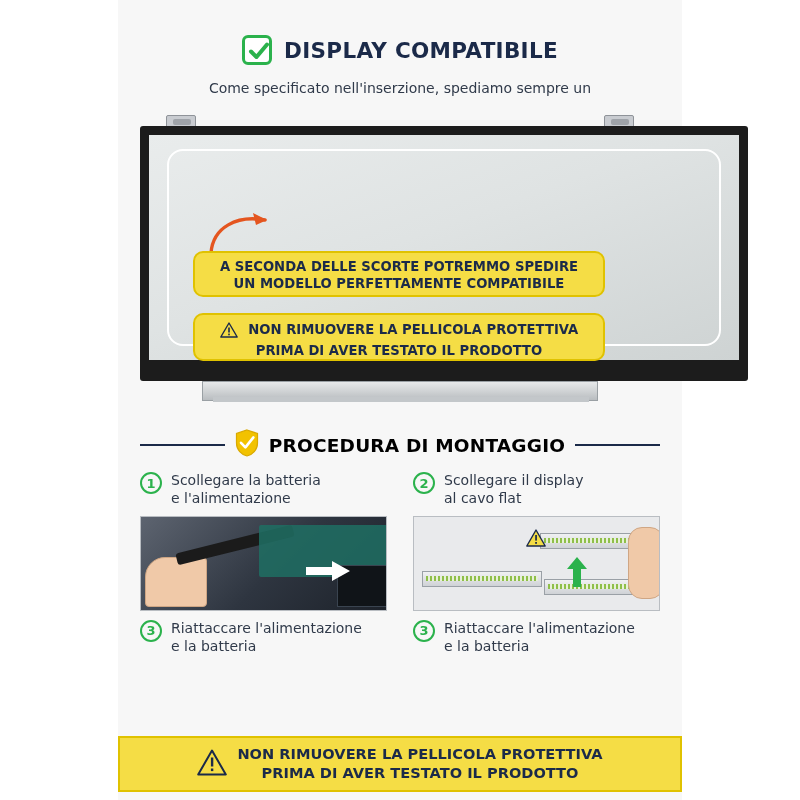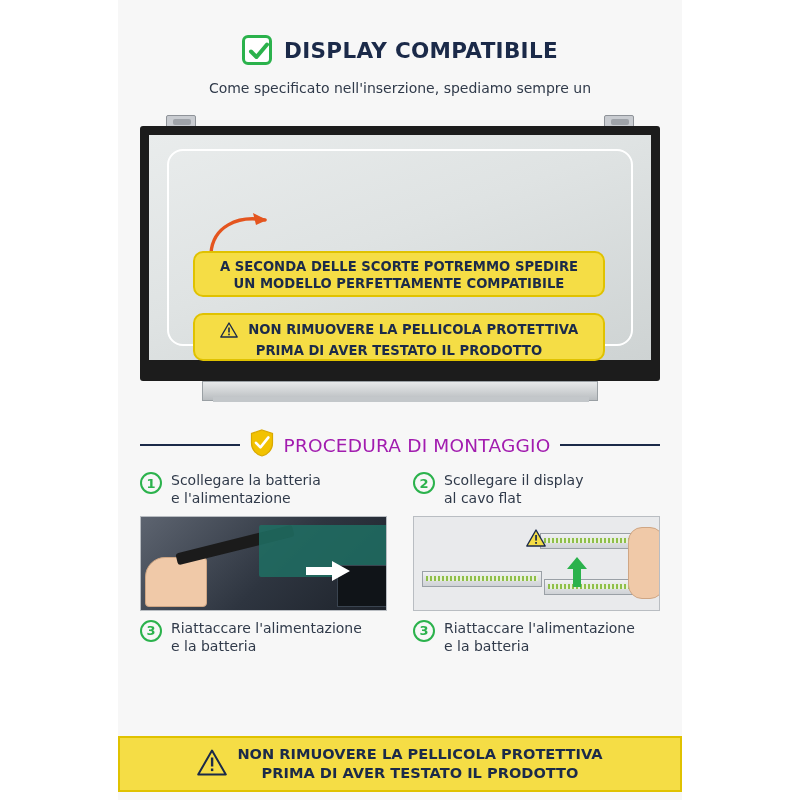--- a/index.html
+++ b/index.html
@@ -100,21 +100,21 @@
     background: #9fa3a9;
     border-radius: 2px;
   }
   .bracket.l { left: 26px; }
   .bracket.r { right: 26px; }
 
   .panel {
     position: absolute;
     left: 0;
     top: 11px;
-    width: 520px;
+    width: 608px;
     height: 255px;
     background: #1c1c1c;
     border-radius: 3px;
     box-sizing: border-box;
     padding: 9px 9px 21px 9px;
   }
   .panel-screen {
     width: 100%;
     height: 100%;
     background: linear-gradient(160deg,#e9ecec 0%, #dfe3e3 45%, #ced3d3 100%);
@@ -194,22 +194,22 @@
     width: 520px;
   }
   .rule {
     flex: 1 1 auto;
     height: 2px;
     background: #1b2a49;
   }
   .shield-icon { flex: 0 0 auto; }
   .section-title {
     font-size: 18.5px;
-    font-weight: normal;
-    color: #a21caf;
+    font-weight: bold;
+    color: #000000;
     letter-spacing: .2px;
     white-space: nowrap;
   }
 
   
   .steps {
     width: 520px;
     margin: 10px auto 0 auto;
     display: grid;
     grid-template-columns: 1fr 1fr;

